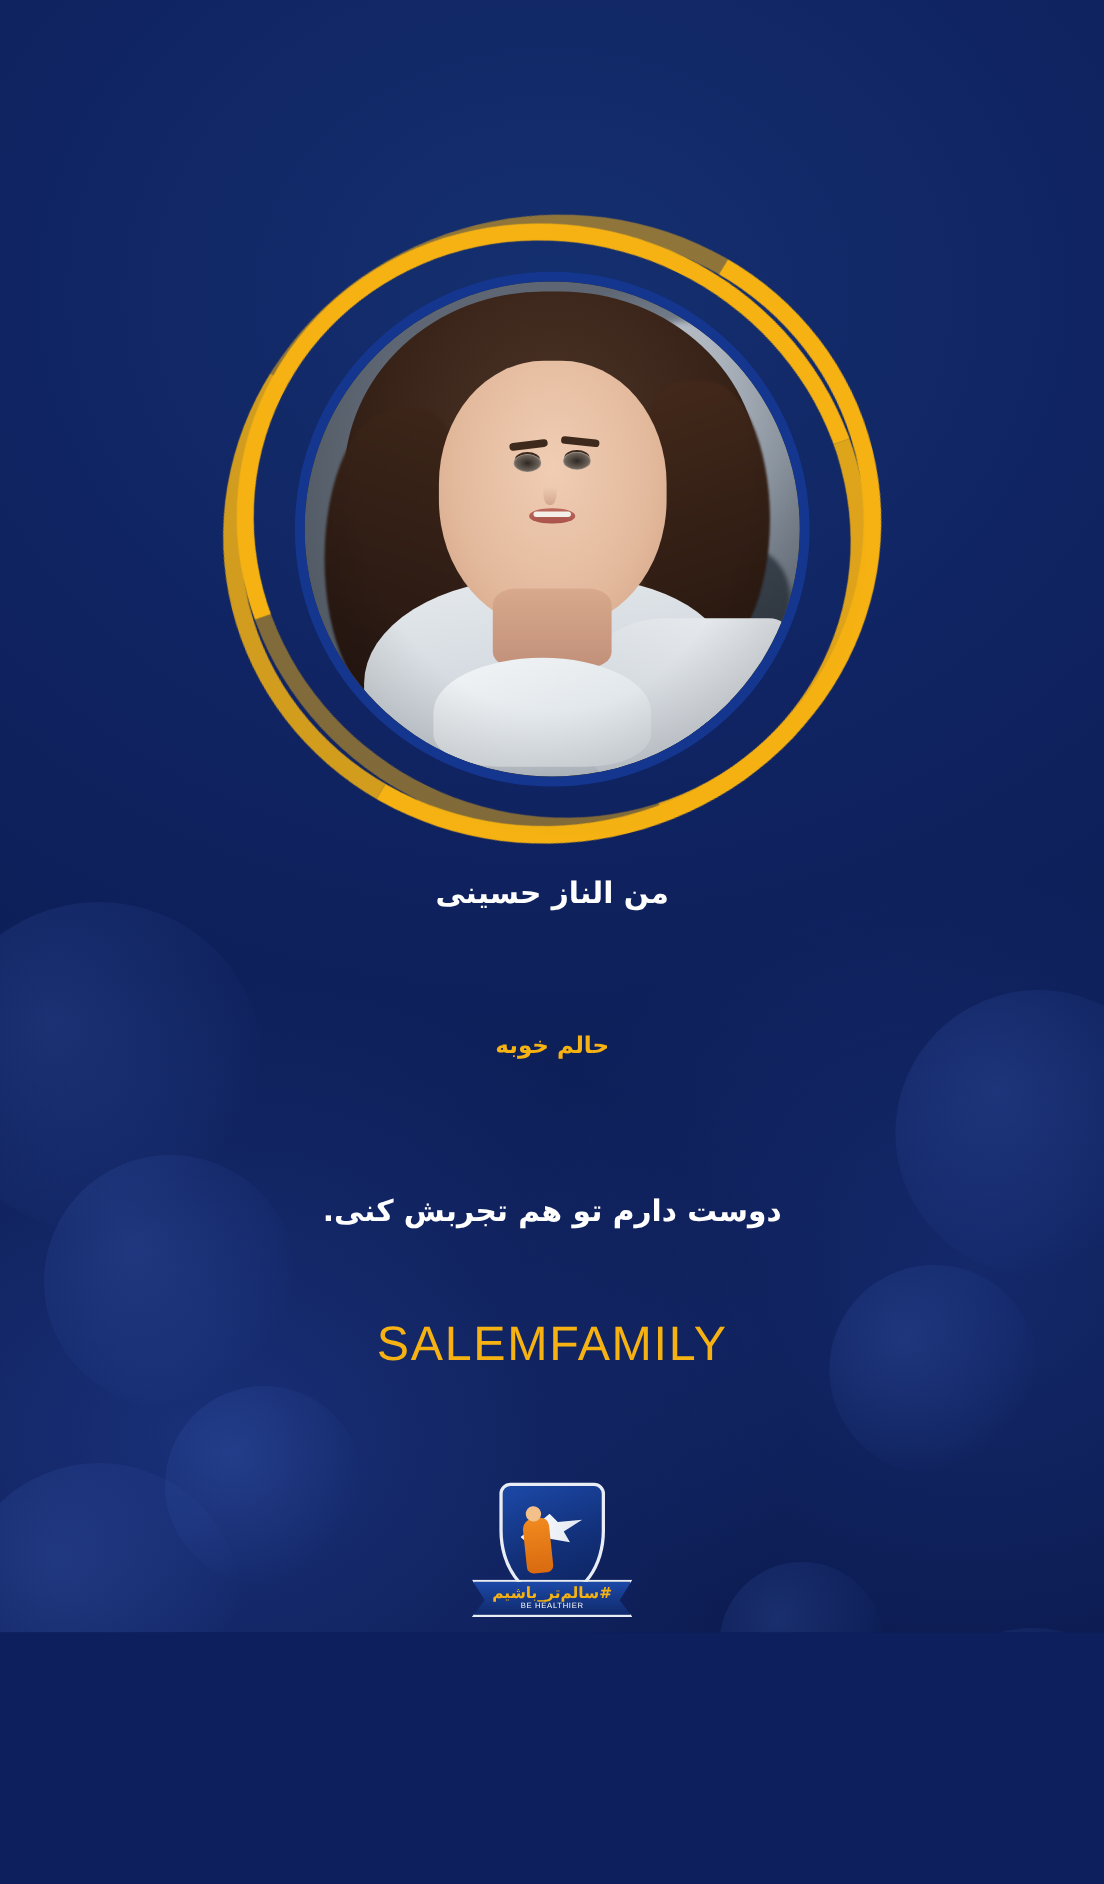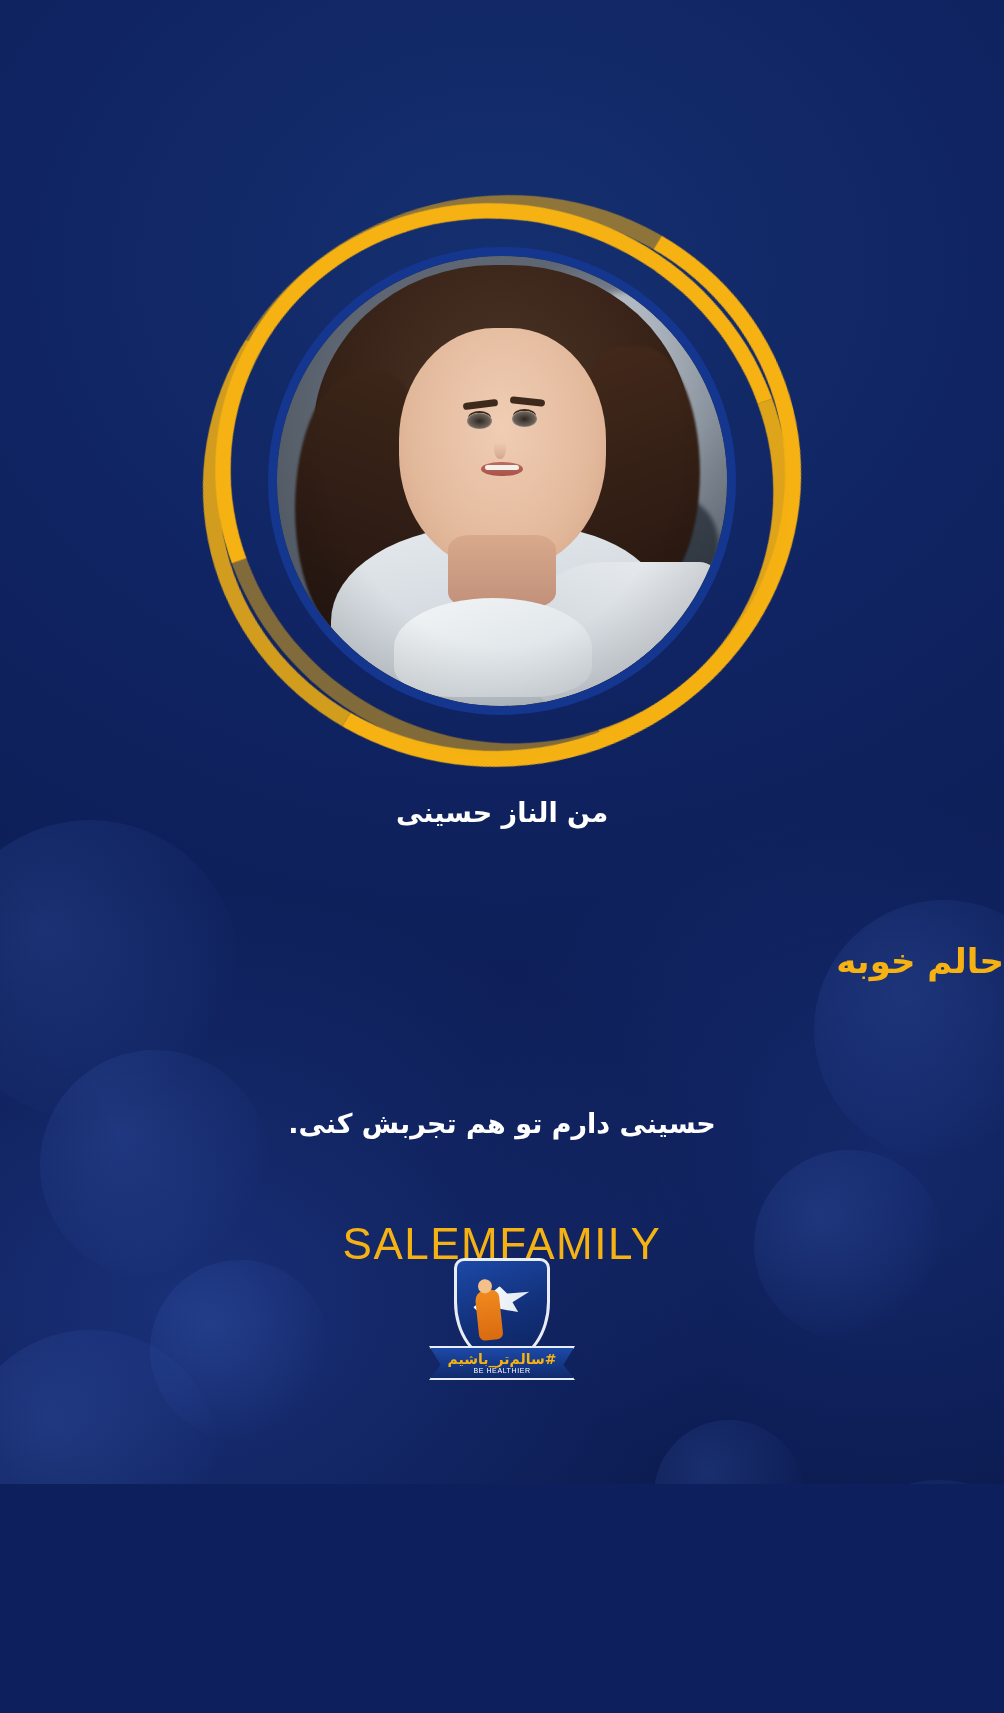--- a/index.html
+++ b/index.html
@@ -266,24 +266,23 @@
   }
   .achievement-label {
     color: #f5b212;
     font-weight: 700;
     font-size: 27px;
     line-height: 1.72;
   }
   .achievement-value {
     color: #f5b212;
     font-weight: 700;
-    font-size: 34px;
+    font-size: 21px;
     line-height: 1.72;
     margin-top: 0;
-    text-align: right;
   }
   .invite {
     margin-top: 110px;
     color: #ffffff;
     font-weight: 700;
     font-size: 27px;
     line-height: 1.72;
   }
   .brand {
     margin-top: 72px;
@@ -292,21 +291,21 @@
     letter-spacing: 1.5px;
     font-family: "Liberation Sans", sans-serif;
     direction: ltr;
   }
 
   
   .logo {
     position: absolute;
     left: 50%;
     transform: translateX(-50%);
-    top: 1258px;
+    top: 1348px;
     width: 120px;
     height: 124px;
   }
   .shield {
     position: absolute;
     left: 50%; top: 0;
     transform: translateX(-50%);
     width: 96px; height: 104px;
     background: linear-gradient(160deg, #1c49a8 0%, #123079 55%, #0d2360 100%);
     border: 3px solid #e9eef6;
@@ -420,21 +419,21 @@
   <div class="texts">
     <div class="intro">
       <div>من الناز حسینی</div>
     </div>
 
     <div class="achievement-block">
       <div class="achievement-value">حالم خوبه</div>
     </div>
 
     <div class="invite">
-      <div>حسینی دارم تو هم تجربش کنی.</div>
+      <div>دوست دارم تو هم تجربش کنی.</div>
     </div>
 
     <div class="brand">SALEMFAMILY</div>
   </div>
 
   <div class="logo">
     <div class="shield">
       <div class="shield-eagle"></div>
       <div class="shield-figure"></div>
     </div>

